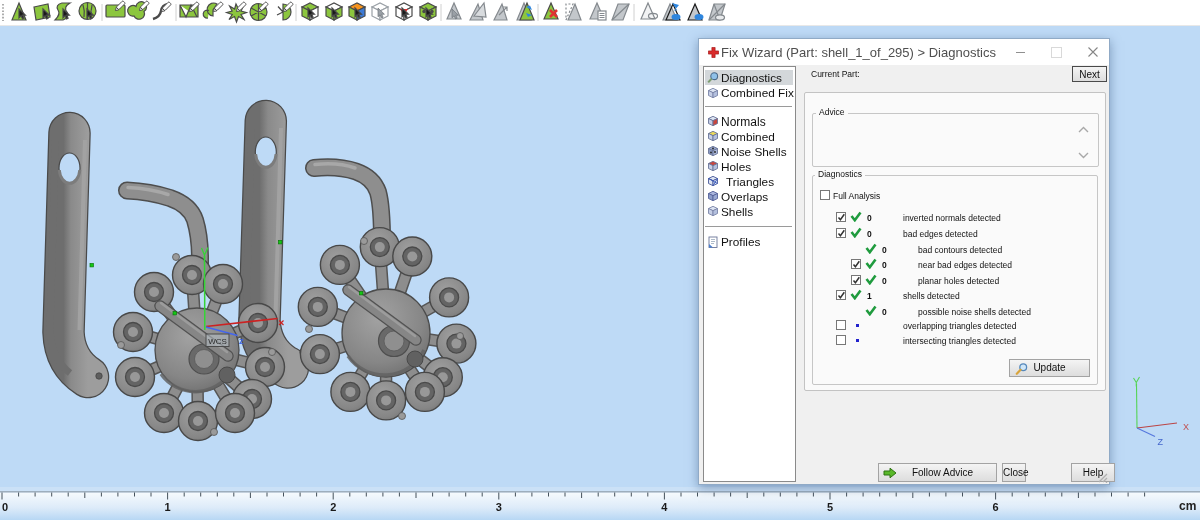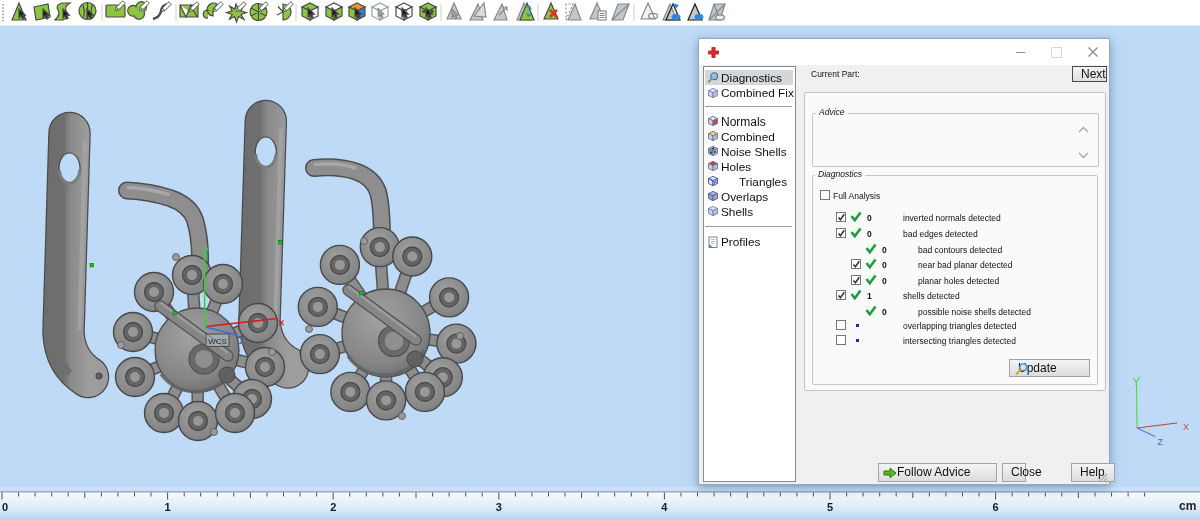--- a/index.html
+++ b/index.html
@@ -8,25 +8,25 @@
   #toolbar{position:absolute;left:0;top:0;width:1200px;height:25px;background:#ffffff;
     border-bottom:1px solid #e8e8e8;}
   #scene{position:absolute;left:0;top:0;}
   .dlg{position:absolute;left:698px;top:38px;width:412px;height:447px;
     background:#f0f0f0;border:1px solid #90aac6;box-shadow:0 3px 10px rgba(60,90,130,.5);
     box-sizing:border-box;}
   .titlebar{position:absolute;left:0;top:0;width:100%;height:26px;background:#ffffff;}
   .title{position:absolute;left:22px;top:6px;font-size:13px;color:#4f4f4f;white-space:nowrap;}
   .panel{position:absolute;background:#fafafa;border:1px solid #c3c3c3;border-radius:2px;box-sizing:border-box;}
   .grp{position:absolute;border:1px solid #c6c6c6;border-radius:2px;box-sizing:border-box;}
-  .grplab{position:absolute;background:#fafafa;font-size:8.5px;color:#111;padding:0 3px;white-space:nowrap;font-style:italic;}
+  .grplab{position:absolute;background:#fafafa;font-size:8.5px;color:#111;padding:0 3px;white-space:nowrap;}
   .lbl{position:absolute;font-size:8.5px;color:#111;white-space:nowrap;}
   .btn{position:absolute;box-sizing:border-box;border:1px solid #a3a3a3;
-    background:linear-gradient(#f4f4f4,#dddddd);font-size:12px;color:#111;
-    padding-left:8px;}
+    background:linear-gradient(#f4f4f4,#dddddd);font-size:10px;color:#111;
+    text-align:center;}
   .cb{position:absolute;width:10px;height:10px;box-sizing:border-box;border:1px solid #777;background:#fff;}
   .num{position:absolute;font-size:8.5px;font-weight:bold;color:#111;}
   .rowlab{position:absolute;font-size:8.5px;color:#111;white-space:nowrap;text-align:right;}
   svg{display:block}
 </style>
 </head>
 <body>
 <div id="root">
   <svg id="scene" width="1200" height="520" viewBox="0 0 1200 520">
       <defs>
@@ -381,20 +381,21 @@
             <ellipse cx="720" cy="17.5" rx="4.5" ry="2.6" fill="#e8eaec"></ellipse>
           </g>
     </g>
   </svg>
   </div>
   <div class="dlg" id="dlg">
     <div class="titlebar"></div>
     <svg style="position:absolute;left:9px;top:8px" width="11" height="11" viewBox="0 0 13 13">
         <path d="M4.6 0.5 h3.8 v4.1 h4.1 v3.8 h-4.1 v4.1 h-3.8 v-4.1 h-4.1 v-3.8 h4.1 Z" fill="#d92b2b" stroke="#a31515" stroke-width="0.8"></path>
       </svg>
+    <div class="title">Fix Wizard (Part: shell_1_of_295) &gt; Diagnostics</div>
     <div style="position:absolute;left:317px;top:12.5px;width:9px;height:1.5px;background:#8f8f8f"></div>
     <div style="position:absolute;left:352px;top:8px;width:9px;height:9px;border:1px solid #d9d9d9"></div>
     <svg style="position:absolute;left:389px;top:8px" width="10" height="10">
         <path d="M0.5 0.5 L9.5 9.5 M9.5 0.5 L0.5 9.5" stroke="#868686" stroke-width="1.1"></path>
       </svg>
 
     <div style="position:absolute;left:4px;top:27px;width:93px;height:416px;background:#fff;border:1px solid #8a8a8a;box-sizing:border-box"></div>
     <div style="position:absolute;left:6px;top:31px;width:88px;height:15px;background:#d3d7da"></div>
     <div id="listicons">
     <svg style="position:absolute;left:8px;top:33px" width="12" height="12" viewBox="0 0 12 12">
@@ -467,21 +468,21 @@
           <path d="M4 3.5 h4 M4 5.5 h4 M4 7.5 h3" stroke="#9ab" stroke-width=".8"></path>
         </svg>
     </div>
     <div class="lbl" style="left:22px;top:32px;font-size:11.8px">Diagnostics</div>
     <div class="lbl" style="left:22px;top:47px;font-size:11.8px">Combined Fix</div>
     <div style="position:absolute;left:6px;top:67px;width:87px;height:1px;background:#9a9a9a"></div>
     <div class="lbl" style="left:22px;top:76px;font-size:12px">Normals</div>
     <div class="lbl" style="left:22px;top:91px;font-size:11.8px">Combined</div>
     <div class="lbl" style="left:22px;top:106px;font-size:11.8px">Noise Shells</div>
     <div class="lbl" style="left:22px;top:121px;font-size:11.8px">Holes</div>
-    <div class="lbl" style="left:40px;top:136px;font-size:11.8px">Triangles</div>
+    <div class="lbl" style="left:27px;top:136px;font-size:11.8px">Triangles</div>
     <div class="lbl" style="left:22px;top:151px;font-size:11.8px">Overlaps</div>
     <div class="lbl" style="left:22px;top:166px;font-size:11.8px">Shells</div>
     <div style="position:absolute;left:6px;top:187px;width:87px;height:1px;background:#9a9a9a"></div>
     <div class="lbl" style="left:22px;top:196px;font-size:11.8px">Profiles</div>
 
     <div class="lbl" style="left:112px;top:30px">Current Part:</div>
     <div class="btn" style="left:373px;top:27px;width:35px;height:16px;border-color:#4a4a4a;line-height:15px">Next</div>
 
     <div class="panel" style="left:105px;top:53px;width:302px;height:299px"></div>
 
@@ -531,21 +532,21 @@
 
     <div class="cb" style="left:152px;top:220px">
           <svg width="9" height="9" style="position:absolute;left:0;top:-0.5">
             <path d="M1.5 4.5 L3.4 6.8 L7.3 1.2" stroke="#333" stroke-width="1.5" fill="none"></path>
           </svg>
         </div>
     <svg class="gck" style="position:absolute;left:166px;top:219px" width="12" height="11">
           <path d="M1.5 5 L4.8 9.2 L10.5 1.5" stroke="#1f9b3e" stroke-width="2.6" fill="none"></path>
         </svg>
     <div class="num" style="left:183px;top:221px">0</div>
-    <div class="rowlab" style="left:219px;top:221px">near bad planar detected</div>
+    <div class="rowlab" style="left:219px;top:221px">near bad edges detected</div>
 
     <div class="cb" style="left:152px;top:236px">
           <svg width="9" height="9" style="position:absolute;left:0;top:-0.5">
             <path d="M1.5 4.5 L3.4 6.8 L7.3 1.2" stroke="#333" stroke-width="1.5" fill="none"></path>
           </svg>
         </div>
     <svg class="gck" style="position:absolute;left:166px;top:235px" width="12" height="11">
           <path d="M1.5 5 L4.8 9.2 L10.5 1.5" stroke="#1f9b3e" stroke-width="2.6" fill="none"></path>
         </svg>
     <div class="num" style="left:183px;top:237px">0</div>

